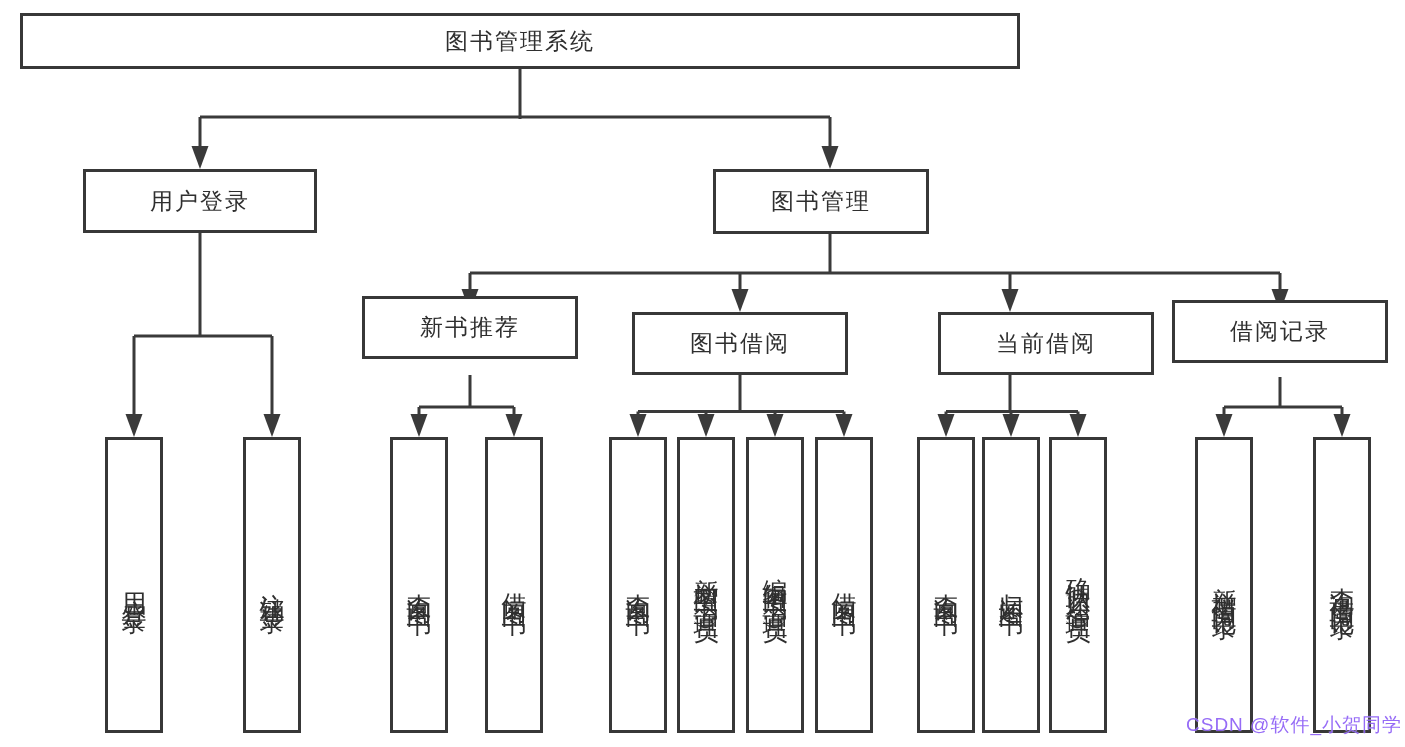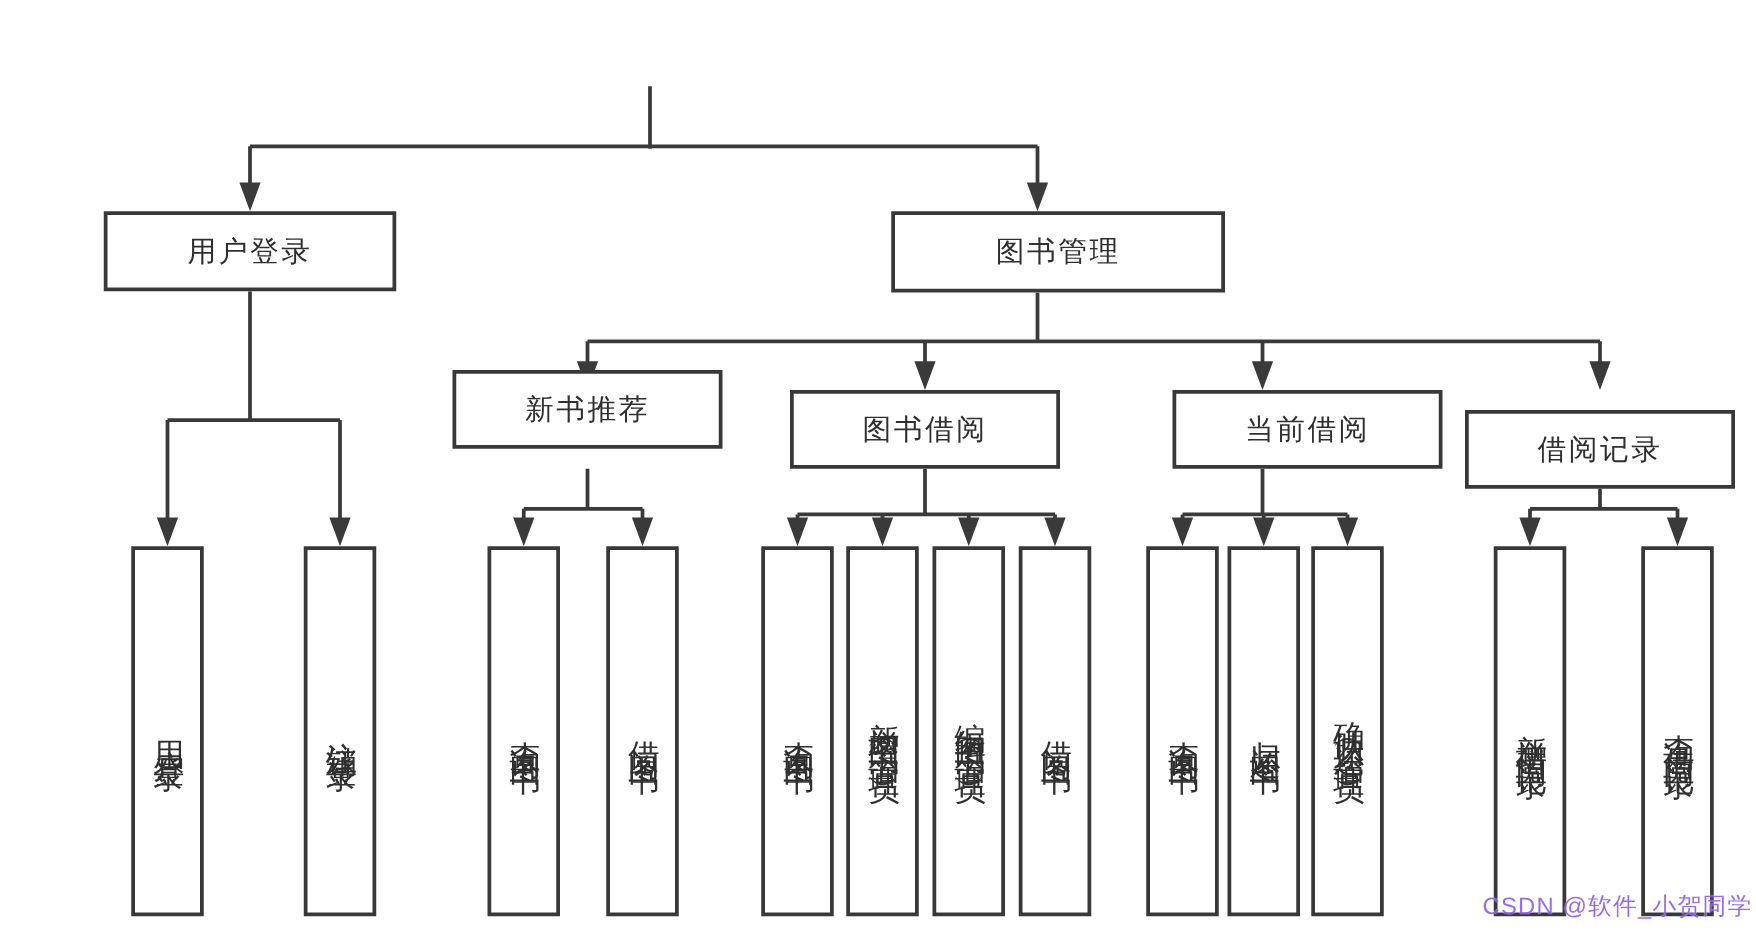--- a/index.html
+++ b/index.html
@@ -60,38 +60,41 @@
     <path d="M1010 375 V413 M946 411.5 H1078 M946 411.5 V420 M1011 411.5 V420 M1078 411.5 V420"></path>
     <polygon points="946,437 937.5,414 954.5,414"></polygon>
     <polygon points="1011,437 1002.5,414 1019.5,414"></polygon>
     <polygon points="1078,437 1069.5,414 1086.5,414"></polygon>
 
     <path d="M1280 377 V408.5 M1224 407 H1342 M1224 407 V420 M1342 407 V420"></path>
     <polygon points="1224,437 1215.5,414 1232.5,414"></polygon>
     <polygon points="1342,437 1333.5,414 1350.5,414"></polygon>
   </svg>
 
+  <div class="node h" style="left:20px;top:13px;width:1000px;height:56px">
+    <span>图书管理系统</span>
+  </div>
 
   <div class="node h" style="left:83px;top:169px;width:234px;height:64px">
     <span>用户登录</span>
   </div>
-  <div class="node h" style="left:713px;top:169px;width:267px;height:65px">
+  <div class="node h" style="left:713px;top:169px;width:216px;height:65px">
     <span>图书管理</span>
   </div>
 
   <div class="node h" style="left:362px;top:296px;width:216px;height:63px">
     <span>新书推荐</span>
   </div>
   <div class="node h" style="left:632px;top:312px;width:216px;height:63px">
     <span>图书借阅</span>
   </div>
   <div class="node h" style="left:938px;top:312px;width:216px;height:63px">
     <span>当前借阅</span>
   </div>
-  <div class="node h" style="left:1172px;top:328px;width:216px;height:63px">
+  <div class="node h" style="left:1172px;top:300px;width:216px;height:63px">
     <span>借阅记录</span>
   </div>
 
   <div class="node v" style="left:105px;top:437px;width:58px;height:296px">
     <span>用户登录</span>
   </div>
   <div class="node v" style="left:243px;top:437px;width:58px;height:296px">
     <span>注销登录</span>
   </div>
 

